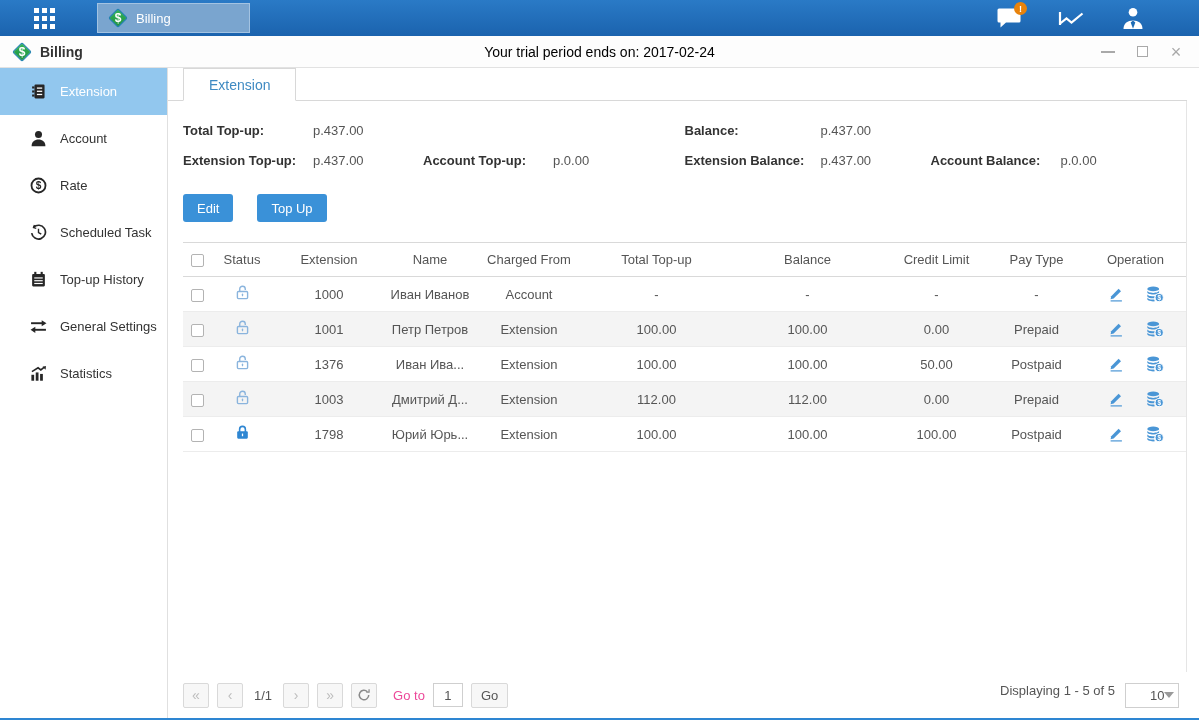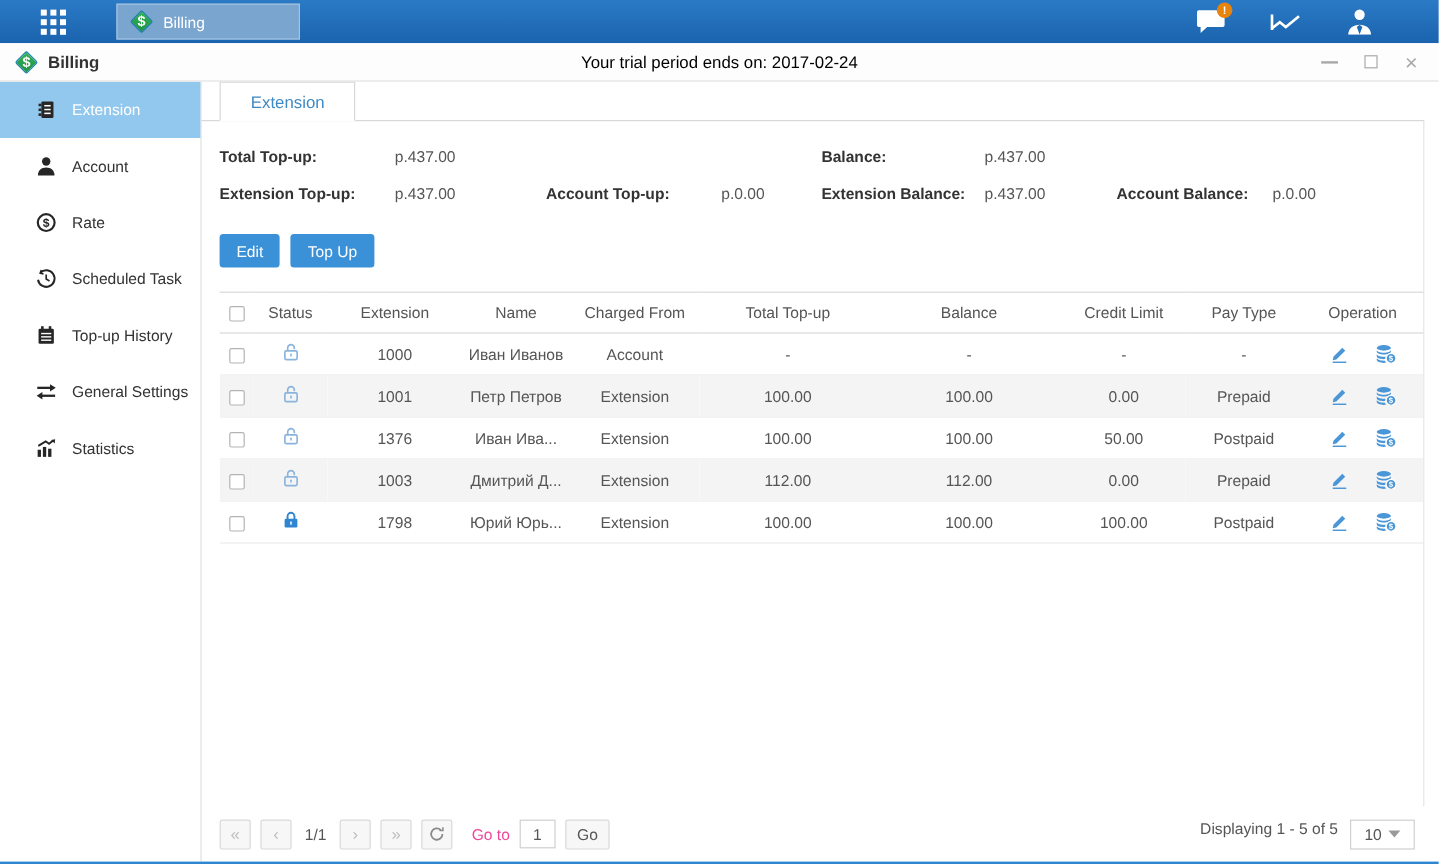--- a/index.html
+++ b/index.html
@@ -57,26 +57,26 @@
     display:flex; align-items:flex-end; }
   .tab { height:33px; margin-bottom:-1px; padding:0 25px; display:flex; align-items:center;
     background:#fff; border:1px solid #d8d8d8; border-bottom:1px solid #fff;
     color:#3f8ac2; font-size:14px; cursor:pointer; }
 
   .content { flex:1; min-height:0; padding-left:15px; border-right:1px solid #e5e5e5;
     display:flex; flex-direction:column; }
 
   .summary { margin-top:22px; display:flex; }
   .sum-col { width:50%; display:grid; row-gap:15px; font-size:13px; align-items:center; }
-  .sum-col.left  { grid-template-columns:130px 110px 130px 1fr;gap:16px; }
+  .sum-col.left  { grid-template-columns:130px 110px 130px 1fr; }
   .sum-col.right { grid-template-columns:136px 110px 130px 1fr; }
   .sum-label { font-weight:bold; color:#333; }
   .sum-value { color:#555; }
 
-  .toolbar { margin-top:26px; display:flex; gap:9px; }
+  .toolbar { margin-top:26px; display:flex; gap:24px; }
   .btn-blue { height:28px; padding:0 14px; background:#3a91d8; color:#fff; border:none;
     border-radius:3px; font-size:13px; font-family:inherit; cursor:pointer; }
 
   table.grid { margin-top:20px; width:100%; border-collapse:collapse; table-layout:fixed; }
   .grid th { height:34px; font-size:13px; font-weight:normal; color:#555;
     border-top:1px solid #d9d9d9; border-bottom:1px solid #d9d9d9; text-align:center; }
   .grid td { height:35px; font-size:13px; color:#555; text-align:center;
     border-bottom:1px solid #ececec; overflow:hidden; white-space:nowrap; }
   .grid tbody tr:nth-child(even) { background:#f4f4f4; }
   .checkbox { width:13px; height:13px; border:1px solid #b3b3b3; border-radius:2px;
@@ -94,21 +94,21 @@
     justify-content:center; cursor:pointer; }
   .pg-text { color:#555; font-size:13px; padding:0 3px; }
   .goto-label { color:#ec4899; font-size:13px; margin-left:8px; }
   .goto-input { width:30px; height:24px; border:1px solid #cfcfcf; font-size:13px; color:#555;
     text-align:center; font-family:inherit; }
   .go-btn { height:25px; padding:0 9px; background:#f7f7f7; border:1px solid #d9d9d9;
     border-radius:2px; font-size:13px; color:#555; font-family:inherit; cursor:pointer; }
   .pager-right { display:flex; align-items:flex-start; gap:10px; }
   .displaying { color:#555; font-size:13px; }
   .page-size { width:54px; height:25px; border:1px solid #cfcfcf; background:#fff;
-    display:flex; align-items:center; justify-content:space-between; padding:0 11px;
+    display:flex; align-items:center; justify-content:space-between; padding:0 24px;
     font-size:13px; color:#555; cursor:pointer; }
   .caret-down { width:0; height:0; border-left:5px solid transparent;
     border-right:5px solid transparent; border-top:6px solid #9a9a9a; }
 
   .bottom-line { flex:0 0 2px; background:#2e86d2; }
 </style>
 </head>
 <body>
 
 <div class="window">

